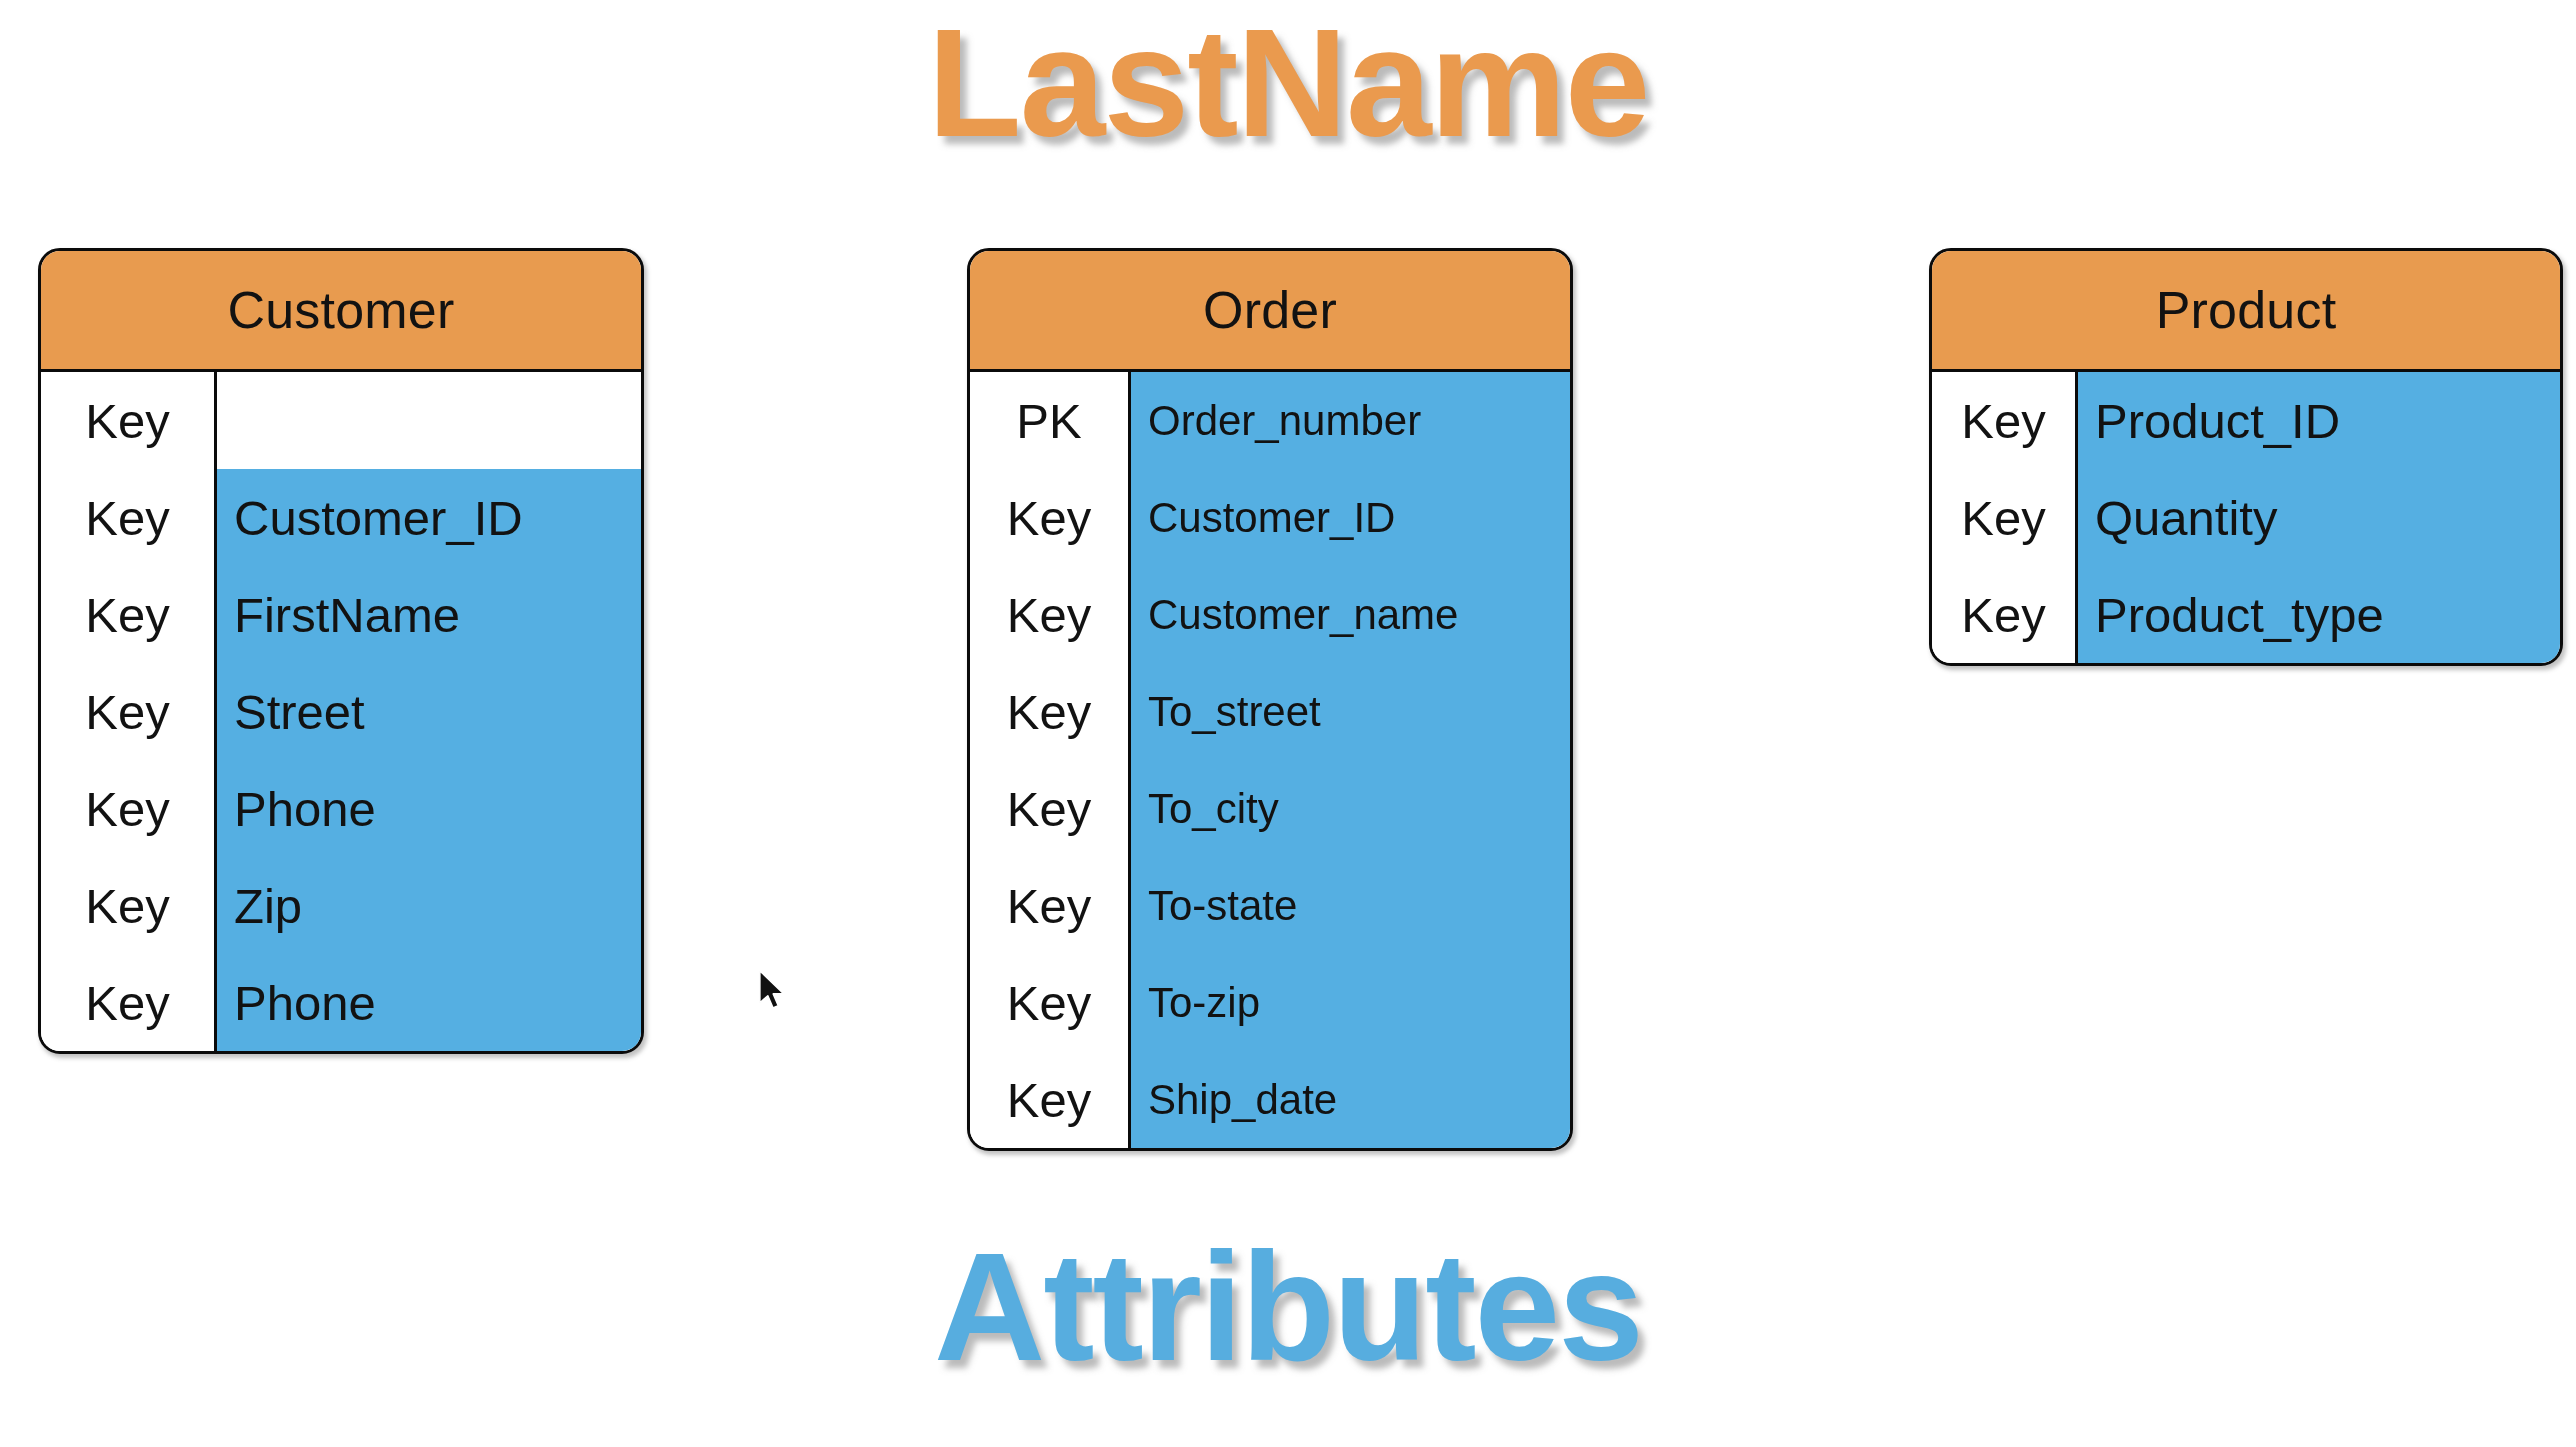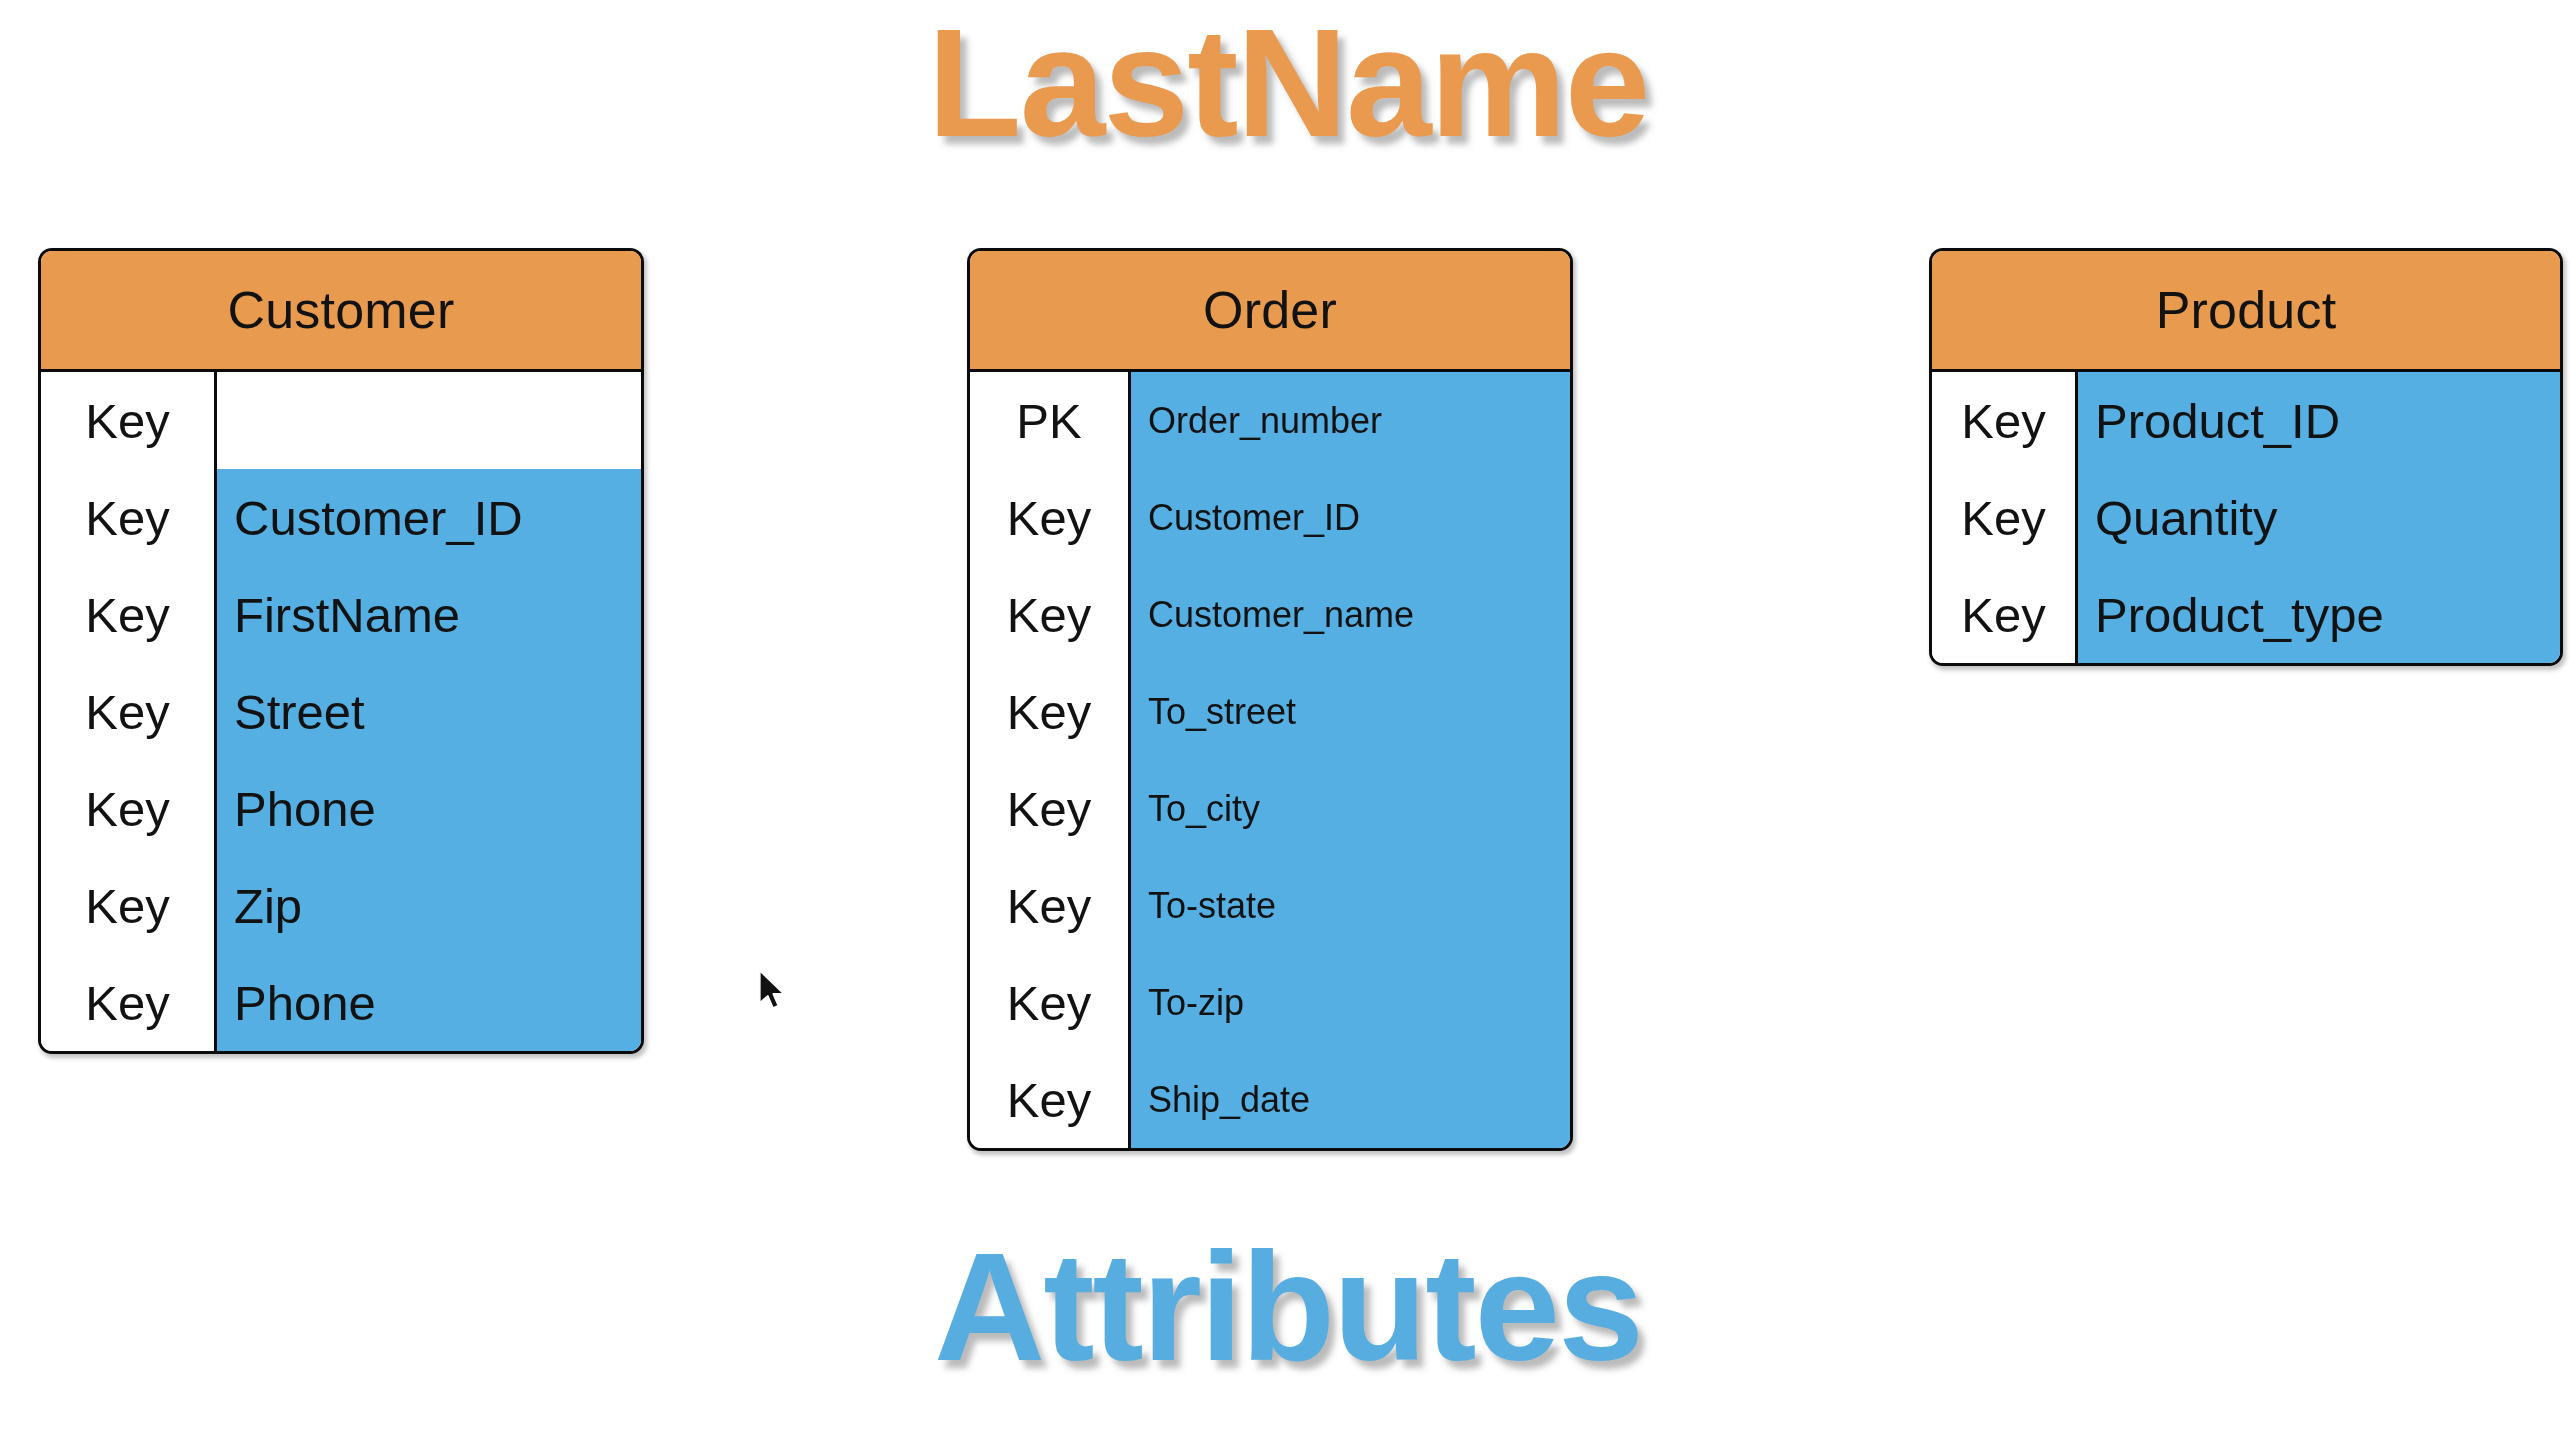--- a/index.html
+++ b/index.html
@@ -38,21 +38,21 @@
     top: 1230px;
     color: #57ADDF;
     text-shadow: 6.6px 7.5px 6.6px rgba(120,120,120,0.50);
   }
 
   
   .entity {
     position: absolute;
     box-sizing: border-box;
     border: 3.8px solid #0b0b0b;
-    border-radius: 14px;
+    border-radius: 22px;
     background: #ffffff;
     box-shadow: 2.8px 3.8px 4.7px rgba(80,80,80,0.35);
     overflow: hidden;
   }
   .entity-header {
     box-sizing: border-box;
     background: #E89B4F;
     border-bottom: 3.8px solid #0b0b0b;
     height: 121px;
     display: flex;
@@ -96,21 +96,21 @@
     justify-content: flex-start;
     padding-left: 17px;
   }
 
   
   #entity-customer { left: 38px;   top: 248px; width: 606px; }
   #entity-customer .key-col { width: 176px; }
 
   #entity-order    { left: 967px; top: 248px; width: 606px; }
   #entity-order .key-col { width: 161px; }
-  #entity-order .attr-col .cell { font-size: 36px; }
+  #entity-order .attr-col .cell { font-size: 42px; }
 
   #entity-product  { left: 1929px; top: 248px; width: 634px; }
   #entity-product .key-col { width: 146px; }
 
   
   #mouse-cursor {
     position: absolute;
     left: 757px;
     top: 969px;
     width: 32px;

